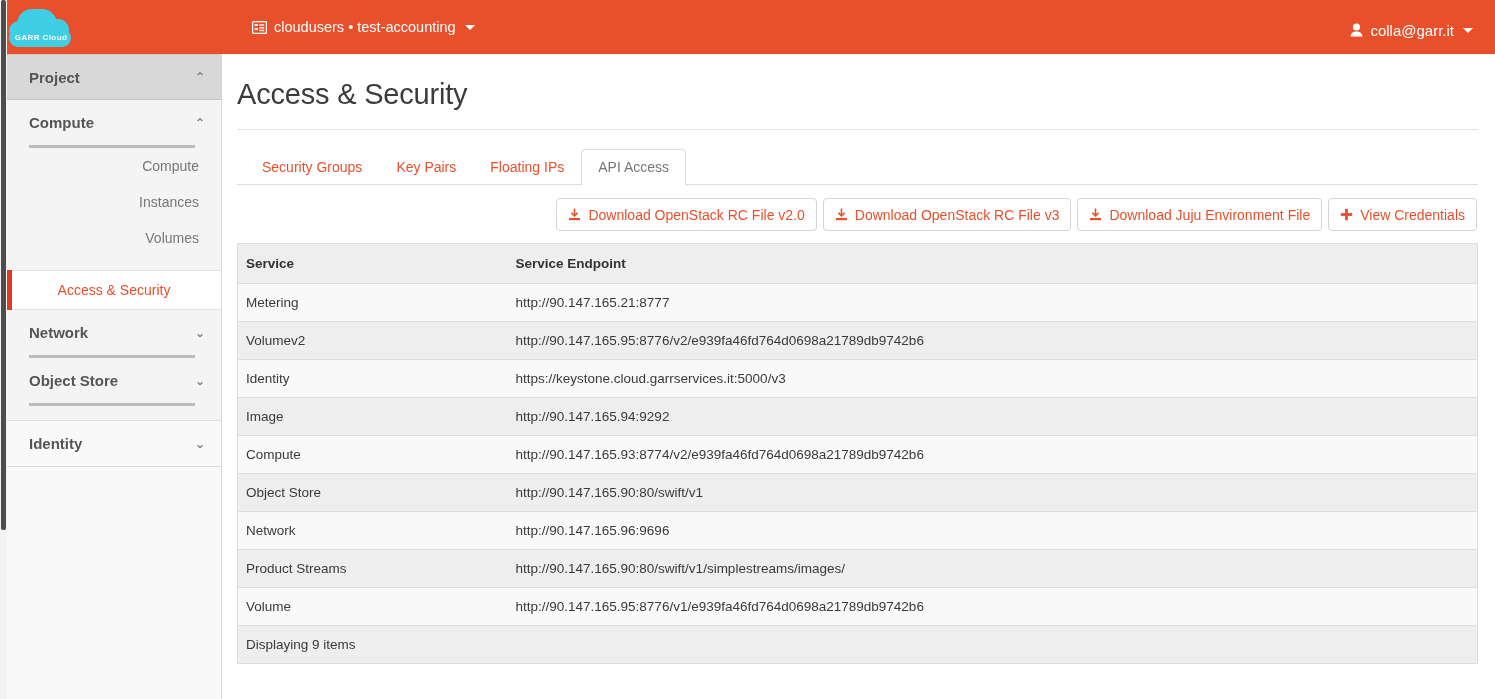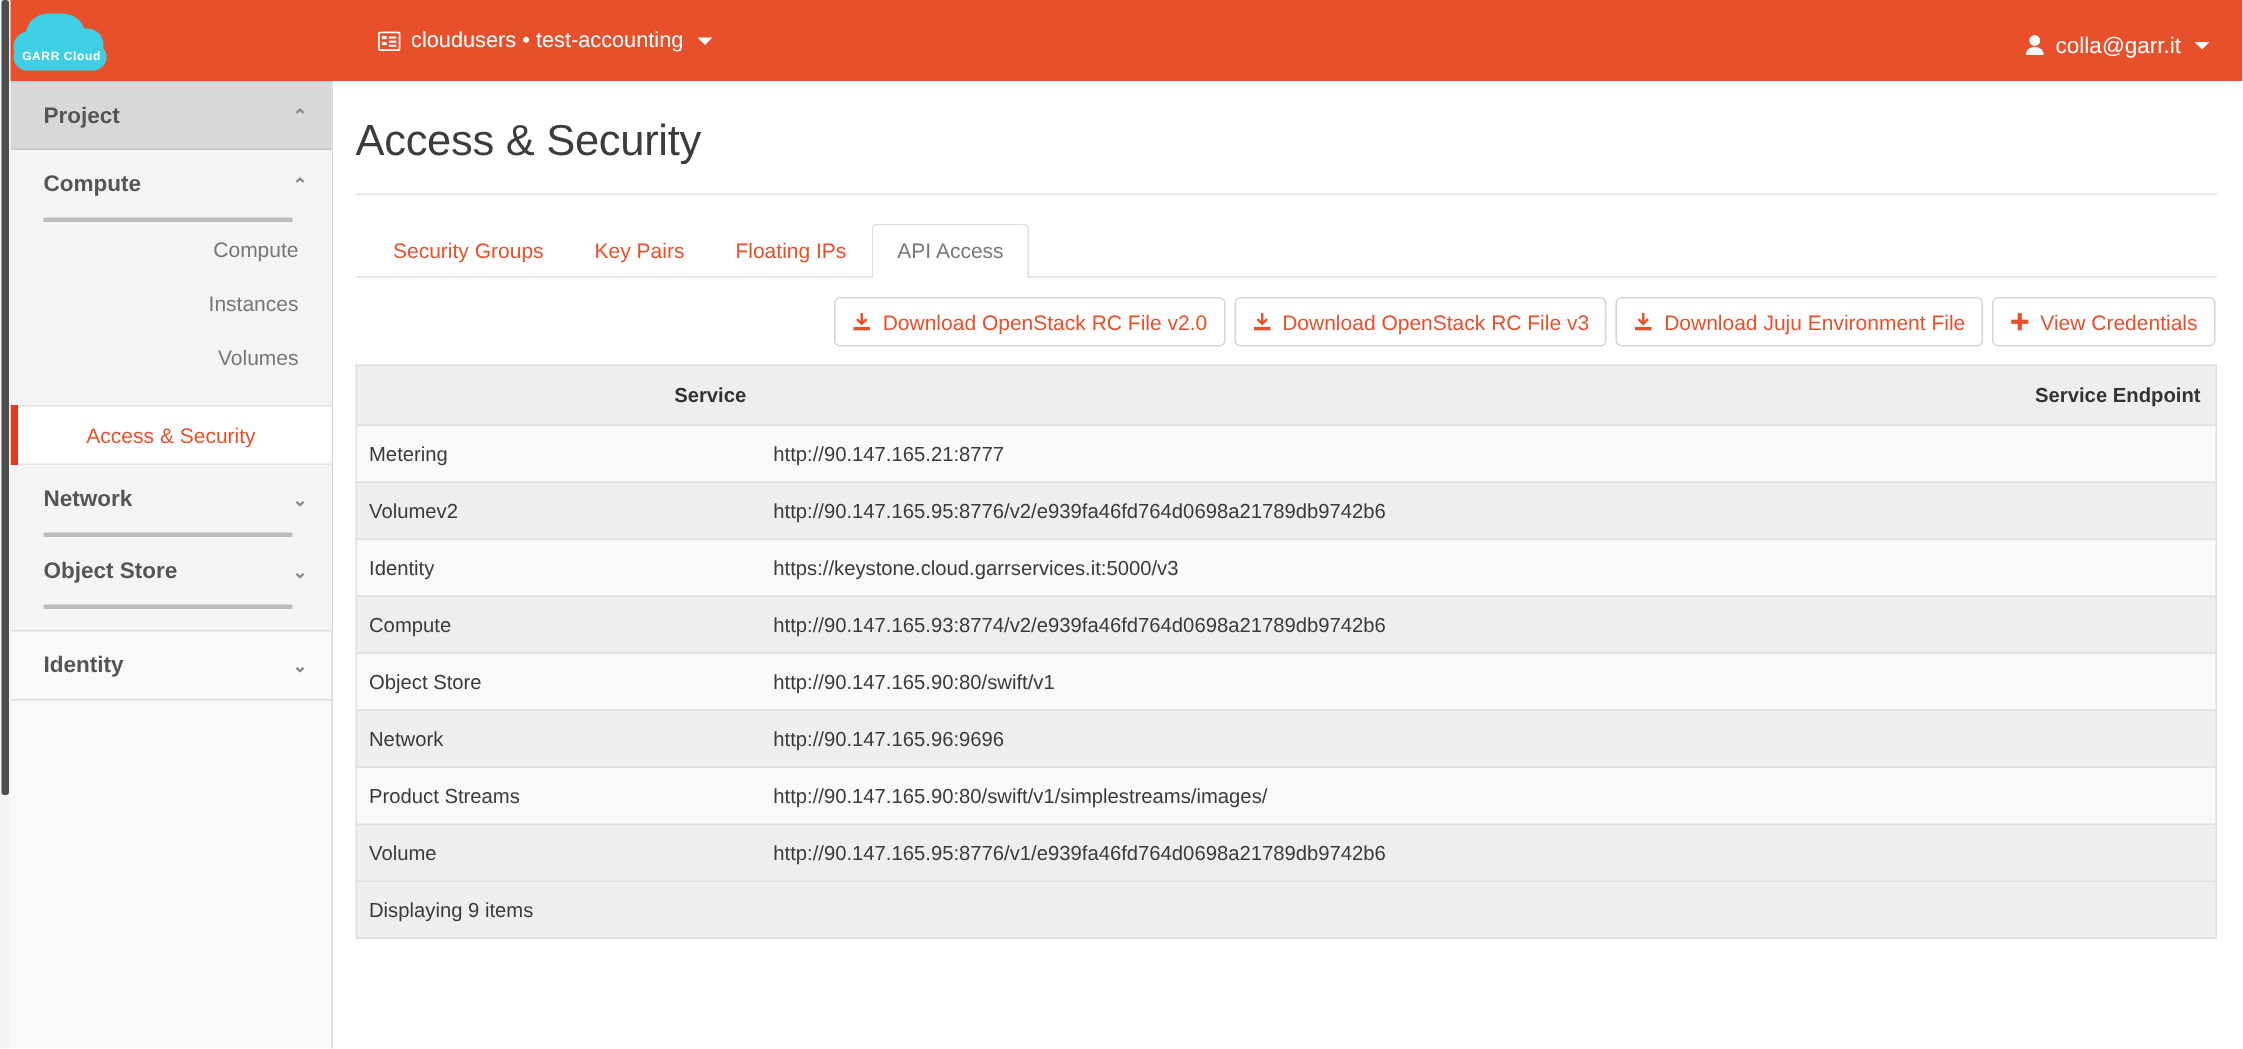--- a/index.html
+++ b/index.html
@@ -255,21 +255,21 @@
   
   .tbl {
     width: 100%;
     border-collapse: collapse;
     table-layout: fixed;
     border: 1px solid #dddddd;
     border-bottom: none;
   }
   .tbl th {
     background: #eeeeee;
-    text-align: right;
+    text-align: left;
     font-size: 13.5px;
     font-weight: bold;
     color: #333333;
     padding: 12px 10px 12px 8px;
     border-bottom: 1px solid #dddddd;
   }
   .tbl td {
     font-size: 13.5px;
     color: #3a3a3a;
     padding: 11px 10px 11px 8px;
@@ -448,20 +448,24 @@
           </tr>
           <tr>
             <td class="col-service">Volumev2</td>
             <td>http://90.147.165.95:8776/v2/e939fa46fd764d0698a21789db9742b6</td>
           </tr>
           <tr>
             <td class="col-service">Identity</td>
             <td>https://keystone.cloud.garrservices.it:5000/v3</td>
           </tr>
           <tr>
+            <td class="col-service">Image</td>
+            <td>http://90.147.165.94:9292</td>
+          </tr>
+          <tr>
             <td class="col-service">Compute</td>
             <td>http://90.147.165.93:8774/v2/e939fa46fd764d0698a21789db9742b6</td>
           </tr>
           <tr>
             <td class="col-service">Object Store</td>
             <td>http://90.147.165.90:80/swift/v1</td>
           </tr>
           <tr>
             <td class="col-service">Network</td>
             <td>http://90.147.165.96:9696</td>

